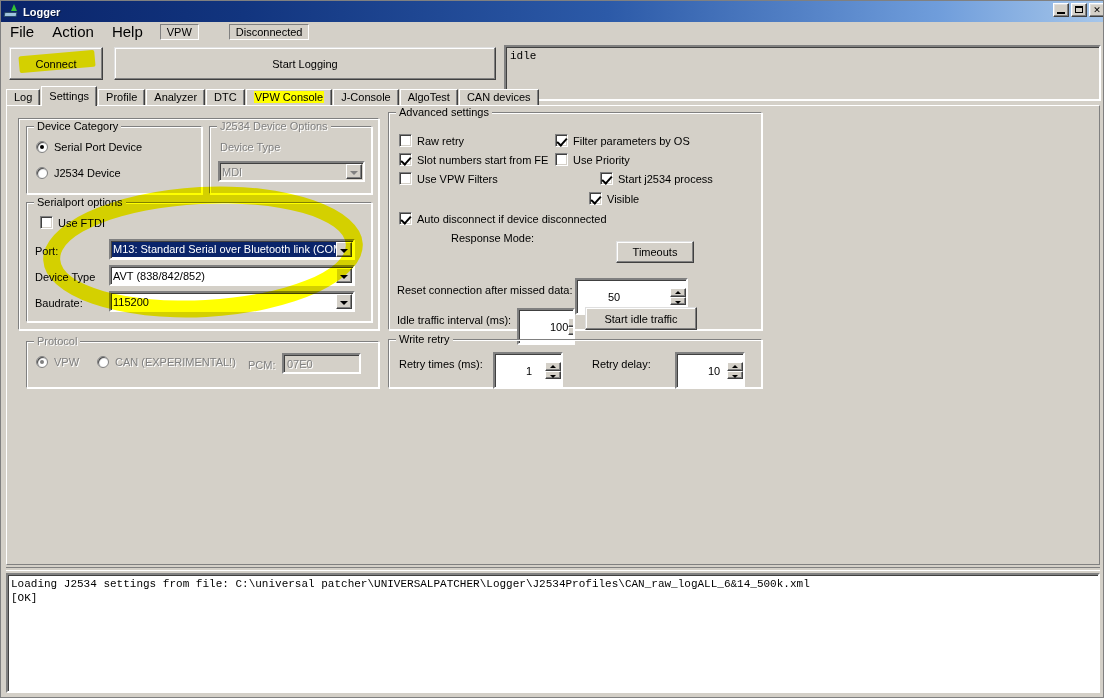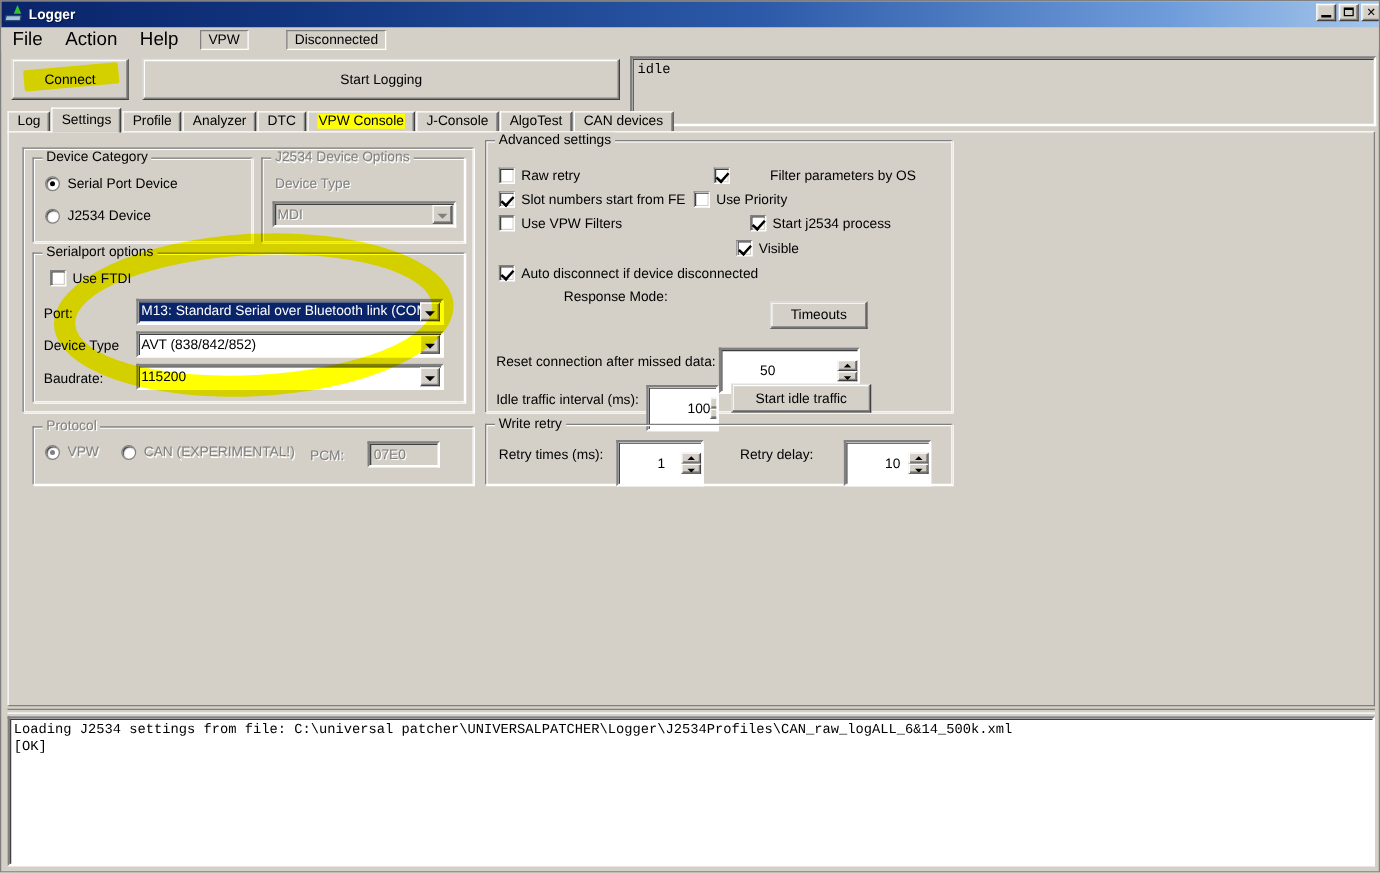--- a/index.html
+++ b/index.html
@@ -403,40 +403,40 @@
       <span class="glegend">Protocol</span>
       <div class="rb dis" style="left:9px; top:14px;">
         <span class="circ sel"></span>
         <span class="txt">VPW</span>
       </div>
       <div class="rb dis" style="left:70px; top:14px;">
         <span class="circ"></span>
         <span class="txt">CAN (EXPERIMENTAL!)</span>
       </div>
       <span class="lbl dis" style="left:221px; top:17px;">PCM:</span>
-      <div class="txtbox disabled" style="left:255px; top:11px; width:58px;margin-left:12px;">07E0</div>
+      <div class="txtbox disabled" style="left:255px; top:11px; width:79px;">07E0</div>
     </div>
 
     <div class="group" style="left:381px; top:6px; width:374px; height:218px;">
       <span class="glegend">Advanced settings</span>
 
       <div class="cb" style="left:10px; top:21px;">
         <span class="box"></span>
         <span class="txt">Raw retry</span>
       </div>
       <div class="cb" style="left:10px; top:40px;">
         <span class="box checked"></span>
         <span class="txt">Slot numbers start from FE</span>
       </div>
       <div class="cb" style="left:10px; top:59px;">
         <span class="box"></span>
         <span class="txt">Use VPW Filters</span>
       </div>
 
-      <div class="cb" style="left:182px; top:21px;gap:27px;">
+      <div class="cb" style="left:166px; top:21px;">
         <span class="box checked"></span>
         <span class="txt">Filter parameters by OS</span>
       </div>
       <div class="cb" style="left:166px; top:40px;">
         <span class="box"></span>
         <span class="txt">Use Priority</span>
       </div>
       <div class="cb" style="left:166px; top:59px;margin-left:45px;">
         <span class="box checked"></span>
         <span class="txt">Start j2534 process</span>

